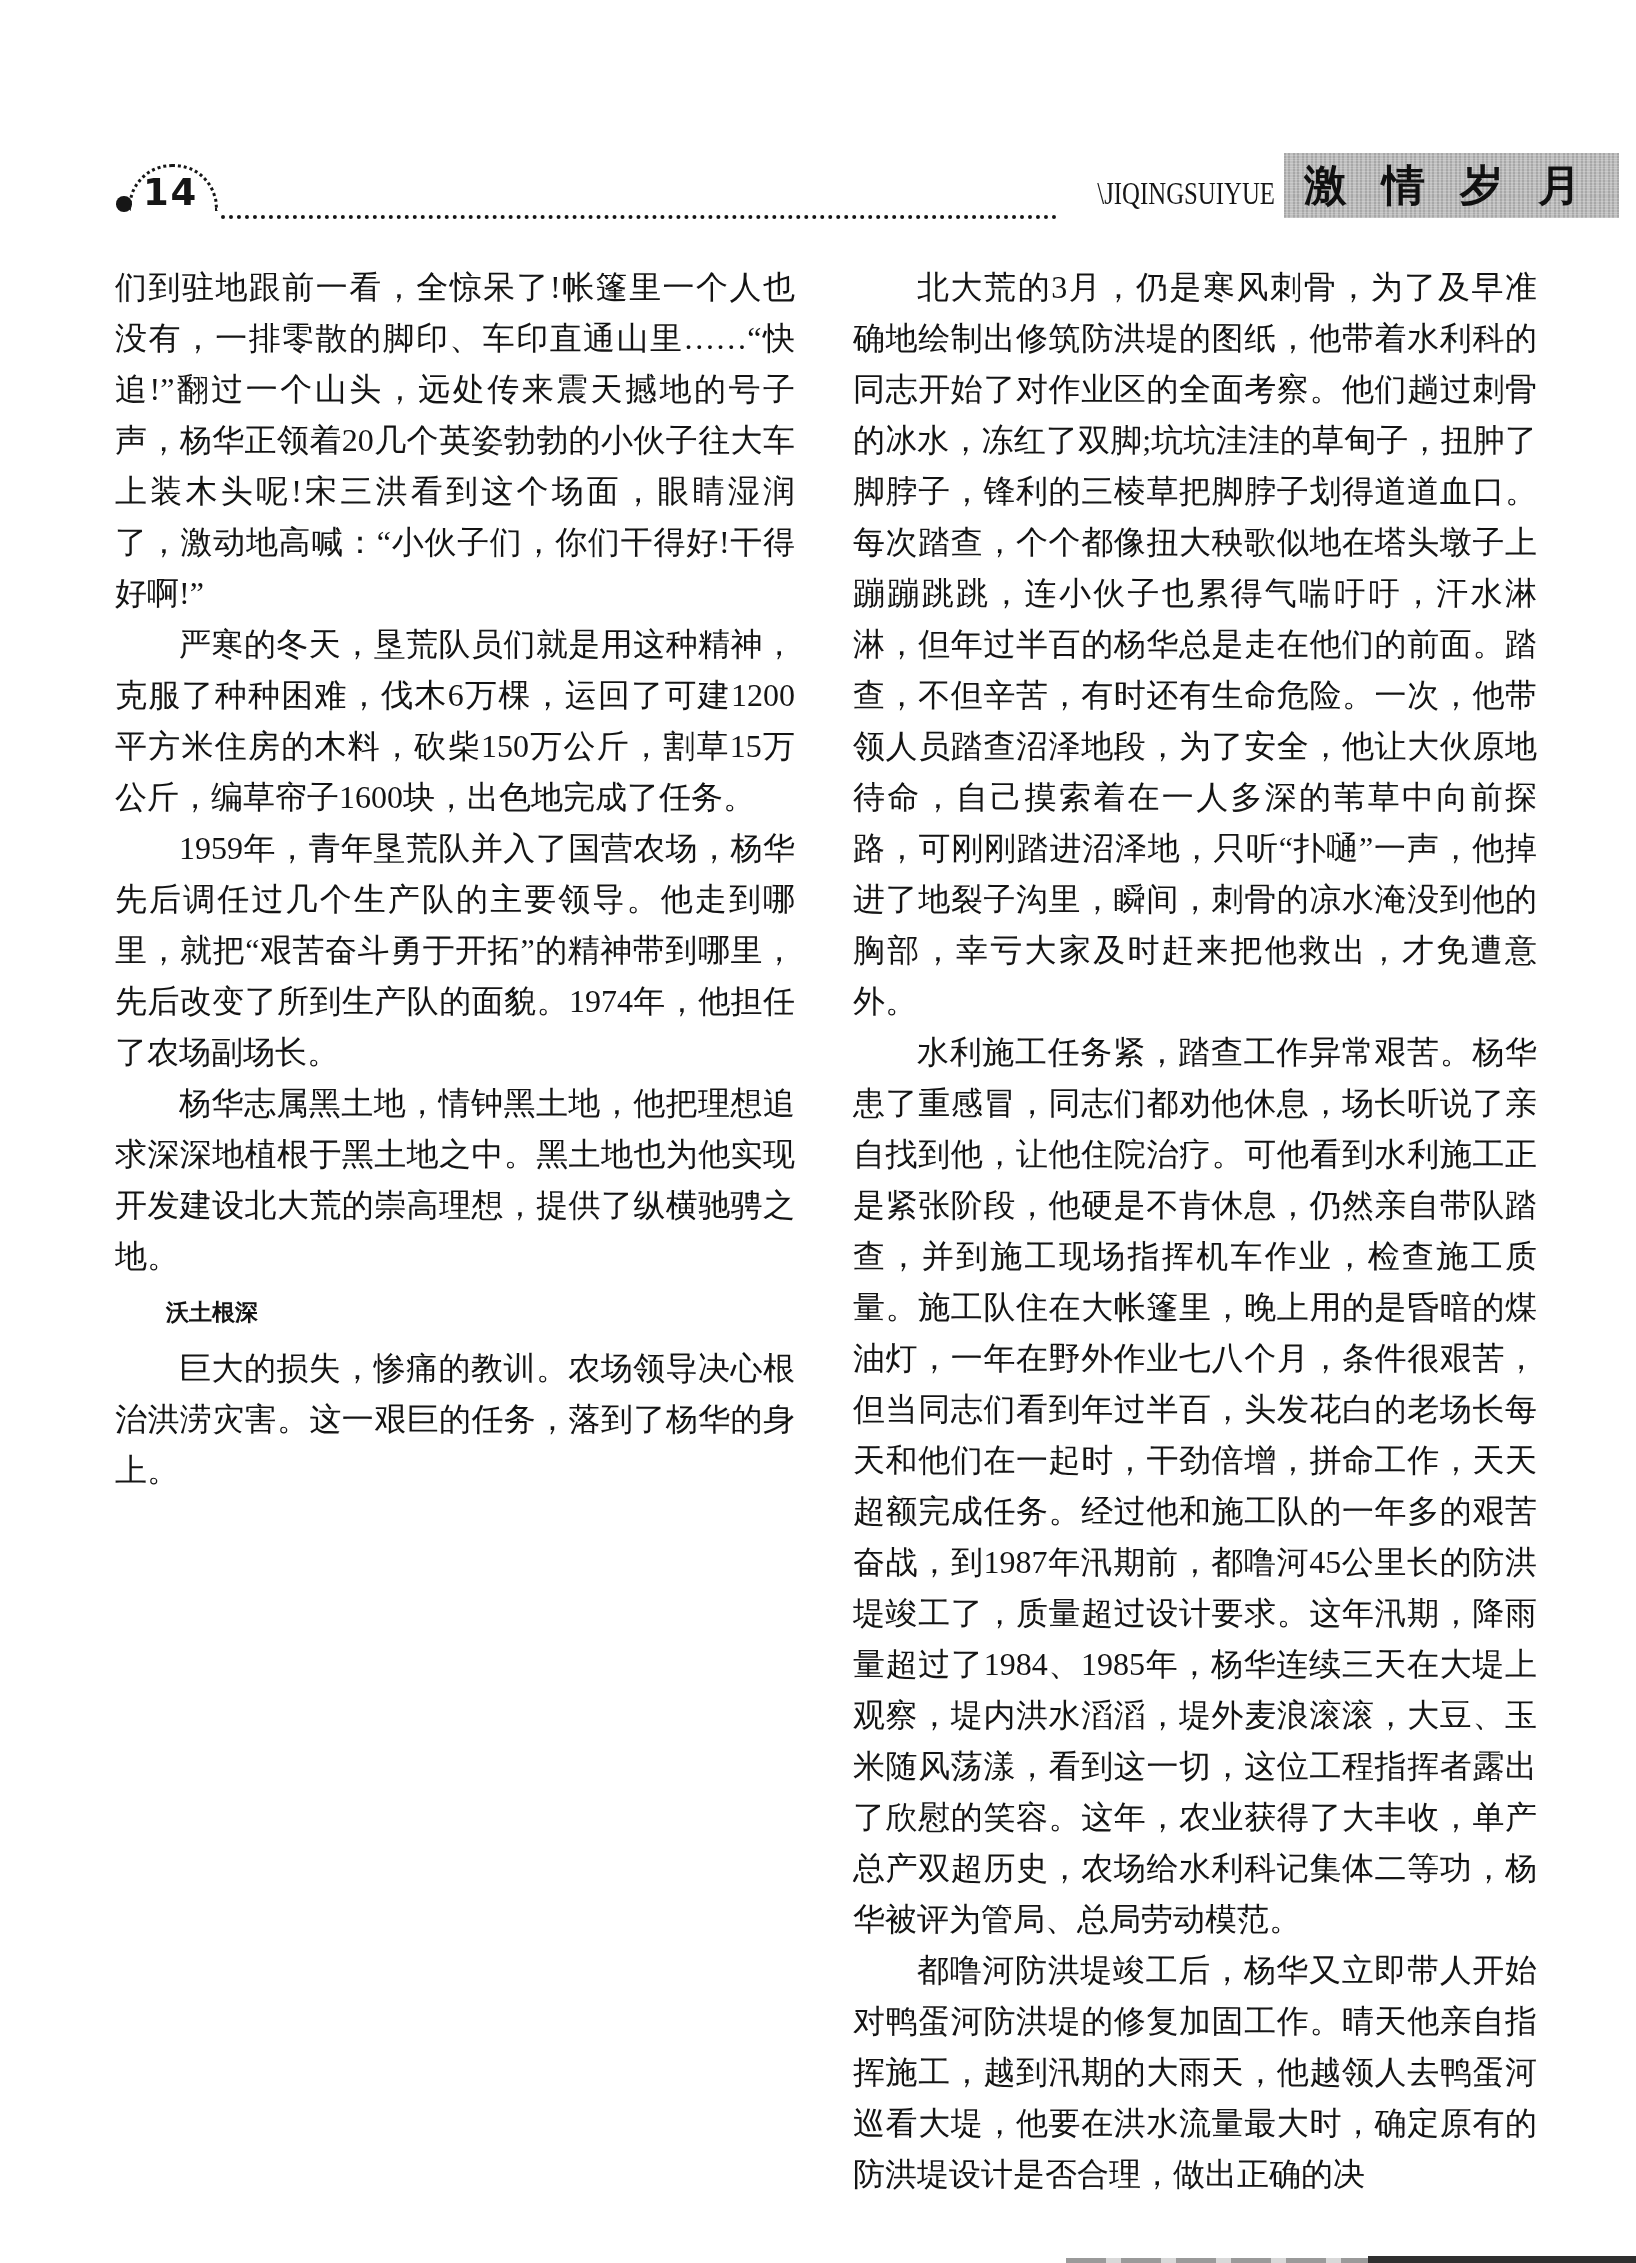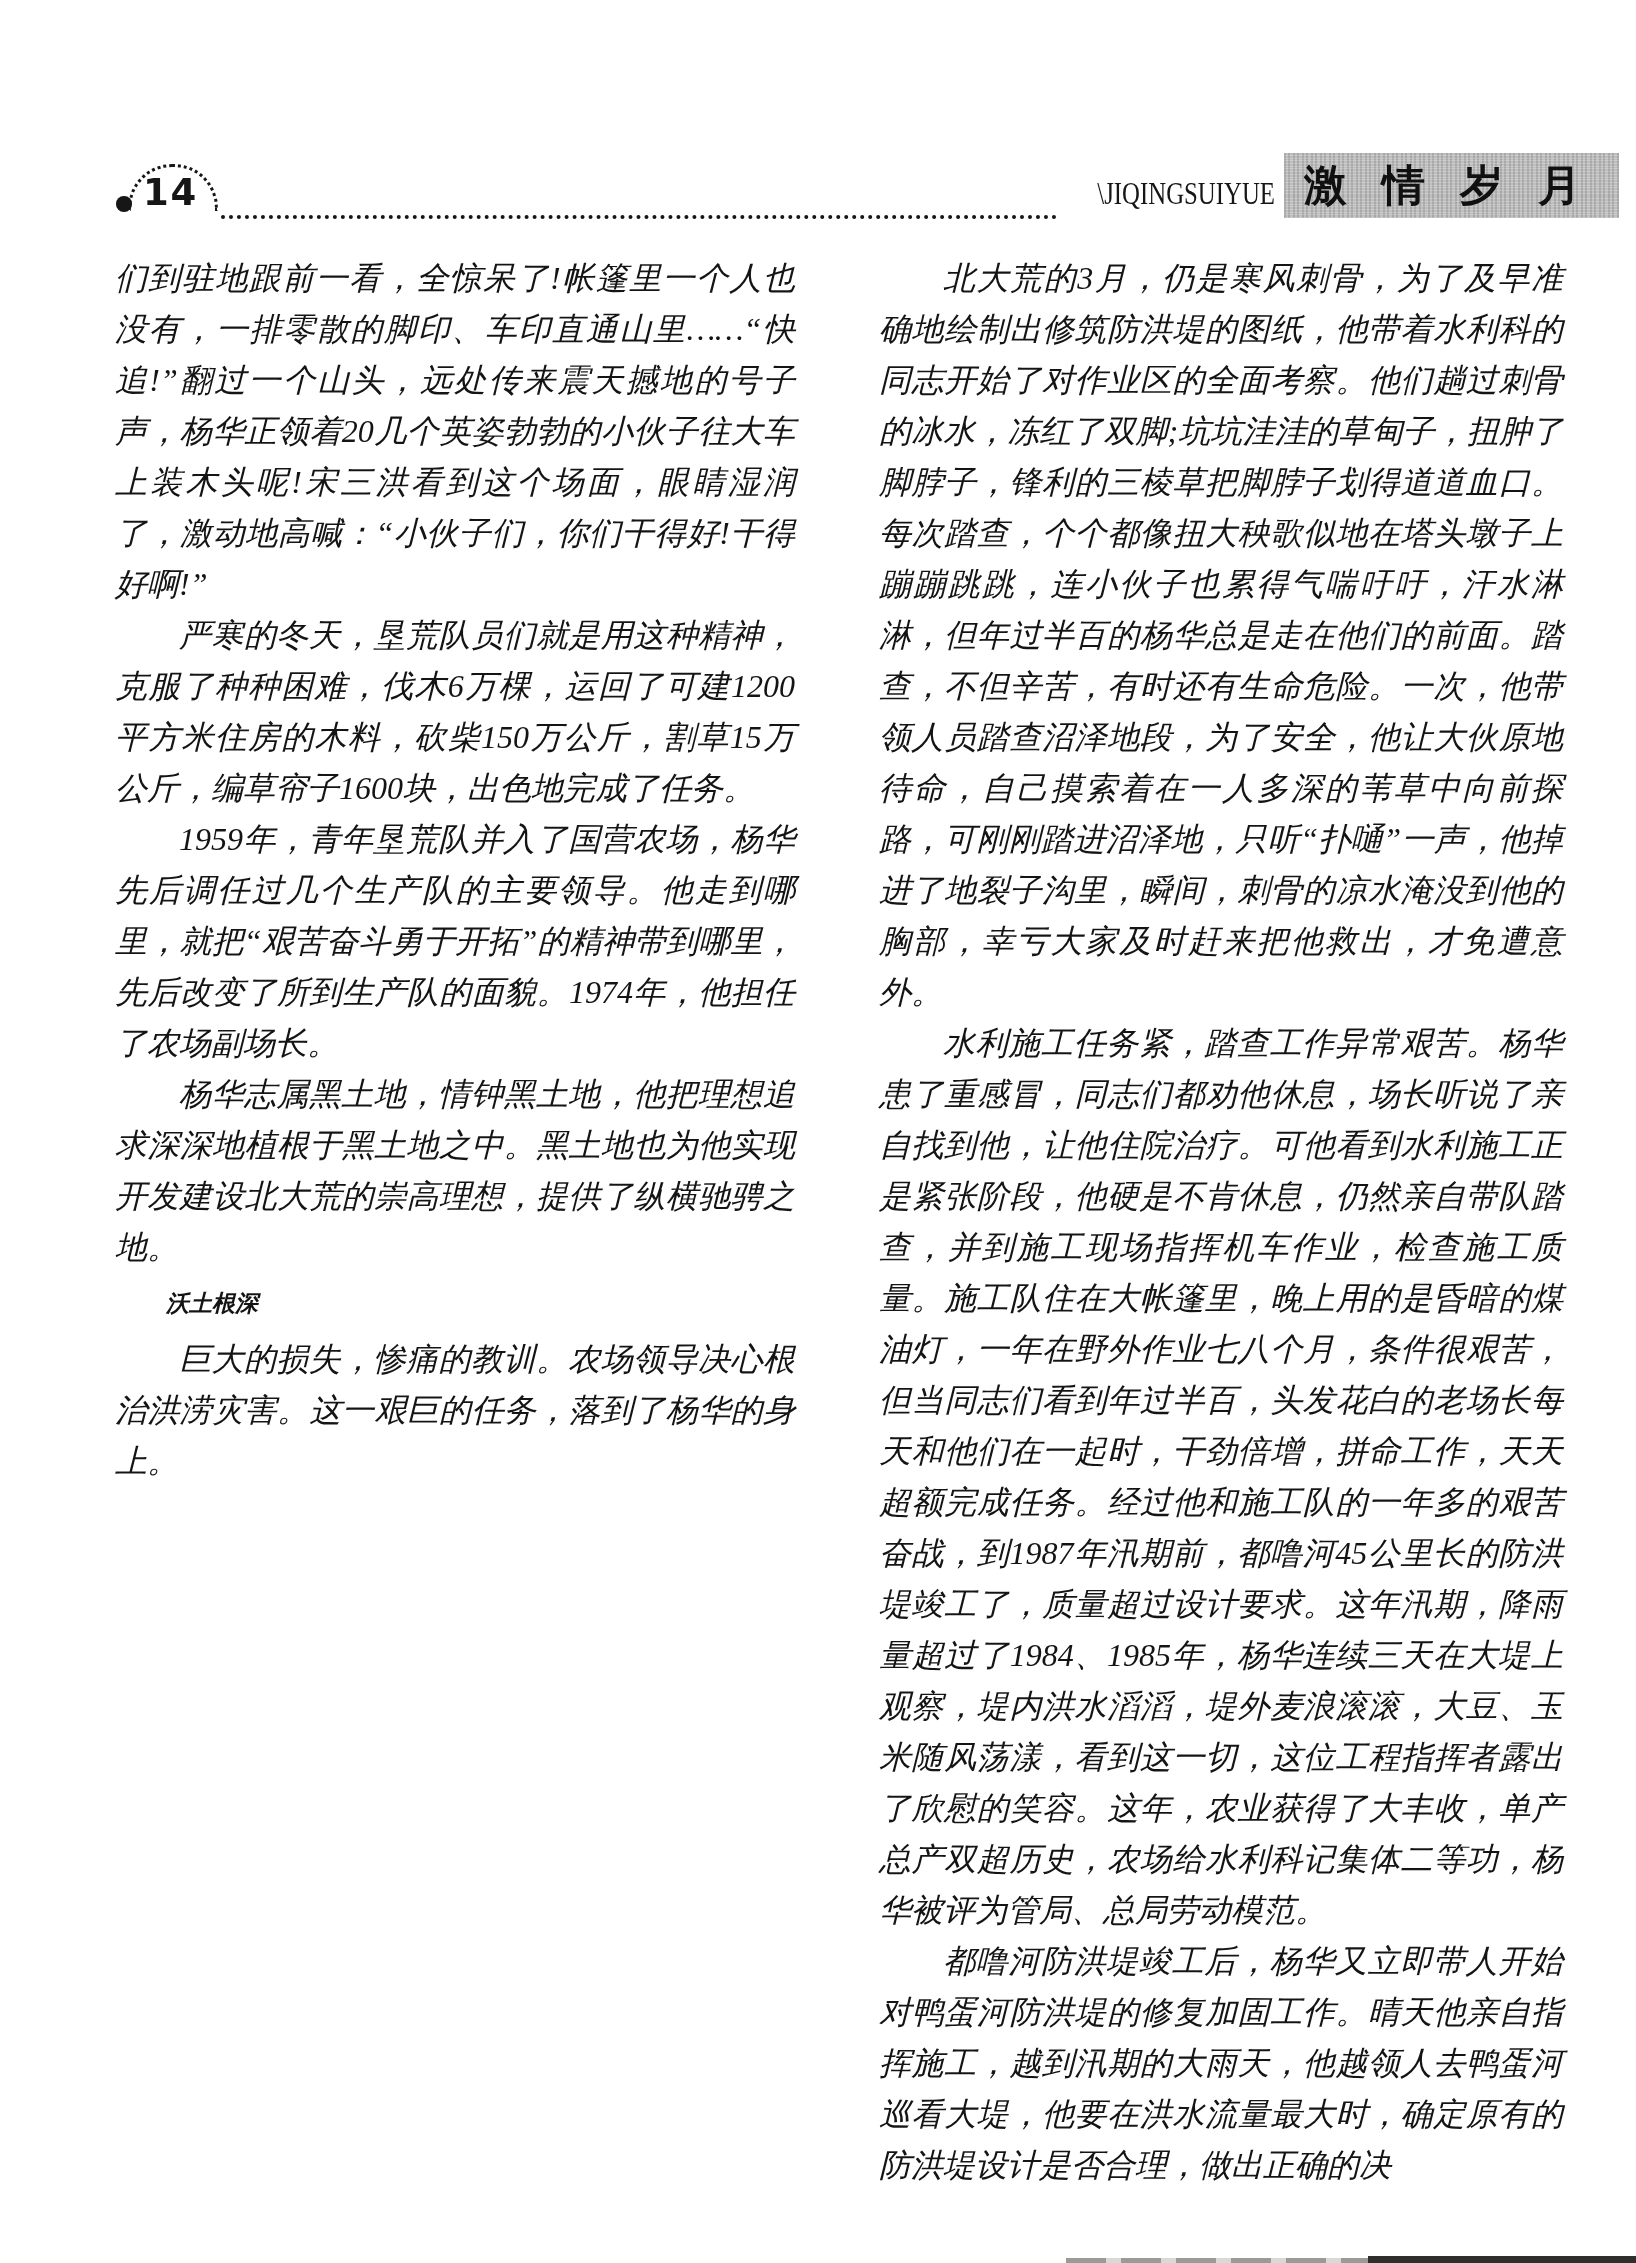--- a/index.html
+++ b/index.html
@@ -40,28 +40,27 @@
     background-image:
       repeating-linear-gradient(0deg, rgba(255,255,255,.20) 0 0.9px, rgba(0,0,0,0) 0.9px 2.7px),
       repeating-linear-gradient(90deg, rgba(0,0,0,.08) 0 1.8px, rgba(255,255,255,.14) 1.8px 4.5px);
     display:flex; align-items:center;
     font-size:43px; font-weight:700; letter-spacing:35px;
     color:#101010; white-space:nowrap; overflow:hidden;
   }
 
   
   .col {
-    position:absolute; top:253px;
+    position:absolute; top:262px;
     font-size:32px; line-height:51px;
     text-align:justify; text-justify:inter-ideograph;
     color:#141414;
-    font-style:italic;
   }
   .col-left  { left:115px; width:680px; }
-  .col-right { left:853px; width:684px;margin-left:26px; }
+  .col-right { left:853px; width:684px; }
   .col p { margin:0; text-indent:2em; }
   .col p.no-indent { text-indent:0; }
   .subhead {
     margin:5px; text-indent:2em;
     font-family:"Liberation Sans","DejaVu Sans",sans-serif;
     font-weight:700; font-size:23px; line-height:51px;
   }
 
   
   .scan-dash {

